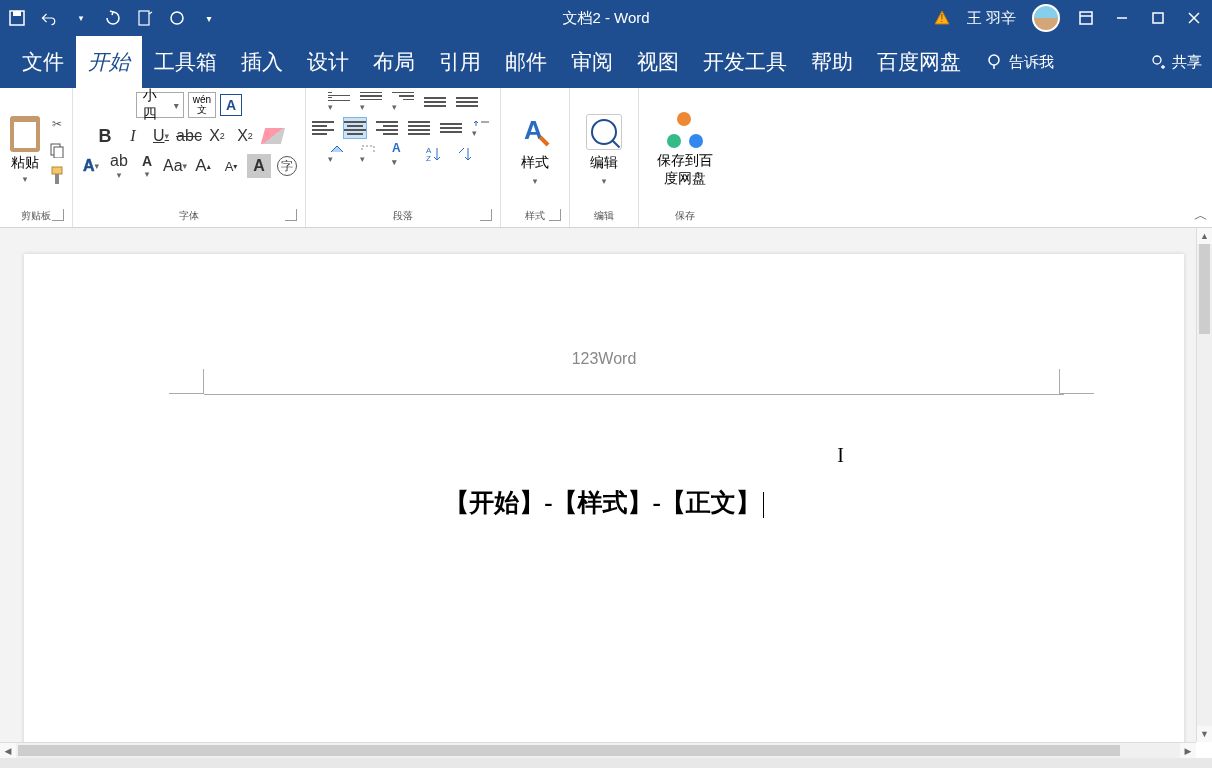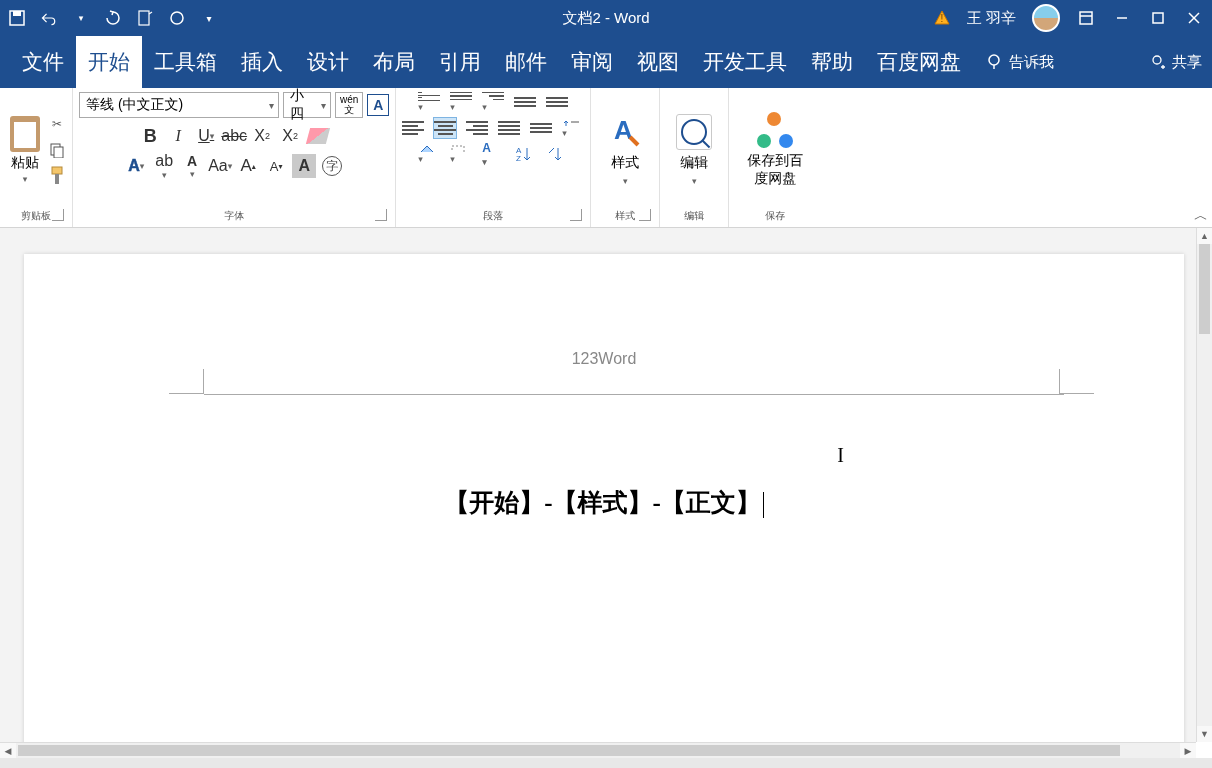--- a/index.html
+++ b/index.html
@@ -10,21 +10,21 @@
 .titlebar .qat { display: flex; align-items: center; gap: 14px; }
 .titlebar .qat .ic { width: 18px; height: 18px; display: flex; align-items: center; justify-content: center; }
 .titlebar .title { position: absolute; left: 50%; transform: translateX(-50%); font-size: 15px; }
 .titlebar .right { margin-left: auto; display: flex; align-items: center; gap: 16px; }
 .titlebar .avatar { width: 28px; height: 28px; border-radius: 50%; background: linear-gradient(#87ceeb 50%, #d2a679 50%); border: 2px solid #fff; }
 .titlebar .winbtn { width: 20px; height: 20px; display: flex; align-items: center; justify-content: center; }
 
 
 .tabs { height: 52px; background: #1e4e8f; display: flex; align-items: center; padding: 0 10px; }
 .tabs .tab { padding: 14px 12px; color: #fff; font-size: 21px; cursor: pointer; }
-.tabs .tab.active { background: #fff; color: #1e4e8f; }
+.tabs .tab.active { background: #fff; color: #1e4e8f; font-style: italic; }
 .tabs .tellme { margin-left: 12px; color: #fff; font-size: 15px; display: flex; align-items: center; gap: 6px; }
 .tabs .share { margin-left: auto; color: #fff; font-size: 15px; display: flex; align-items: center; gap: 4px; }
 
 
 .ribbon { height: 140px; background: #fff; border-bottom: 1px solid #d4d4d4; display: flex; position: relative; }
 .group { border-right: 1px solid #e1e1e1; padding: 4px 6px 2px 6px; display: flex; flex-direction: column; }
 .group-body { flex: 1; display: flex; align-items: center; }
 .group-label { text-align: center; font-size: 10px; color: #555; padding: 2px 0; position: relative; }
 .group-label .launcher { position: absolute; right: 2px; top: 2px; width: 12px; height: 12px; border: 1px solid #999; border-top: none; border-left: none; }
 
@@ -230,21 +230,20 @@
             </svg>
           </span>
       </div>
     </div>
     <div class="group-label"><span>剪贴板</span><span class="launcher"></span></div>
   </div>
 
   <div class="group">
     <div class="group-body font-body">
       <div class="font-row">
-        <div class="combo font-name">等线 (中文正文)</div>
         <div class="combo font-size">小四</div>
         <div class="wen">
             <span>wén</span>
             <span>文</span>
           </div>
         <div class="boxA">A</div>
       </div>
       <div class="font-row">
         <div class="bbtn bold">B</div>
         <div class="bbtn italic">I</div>

